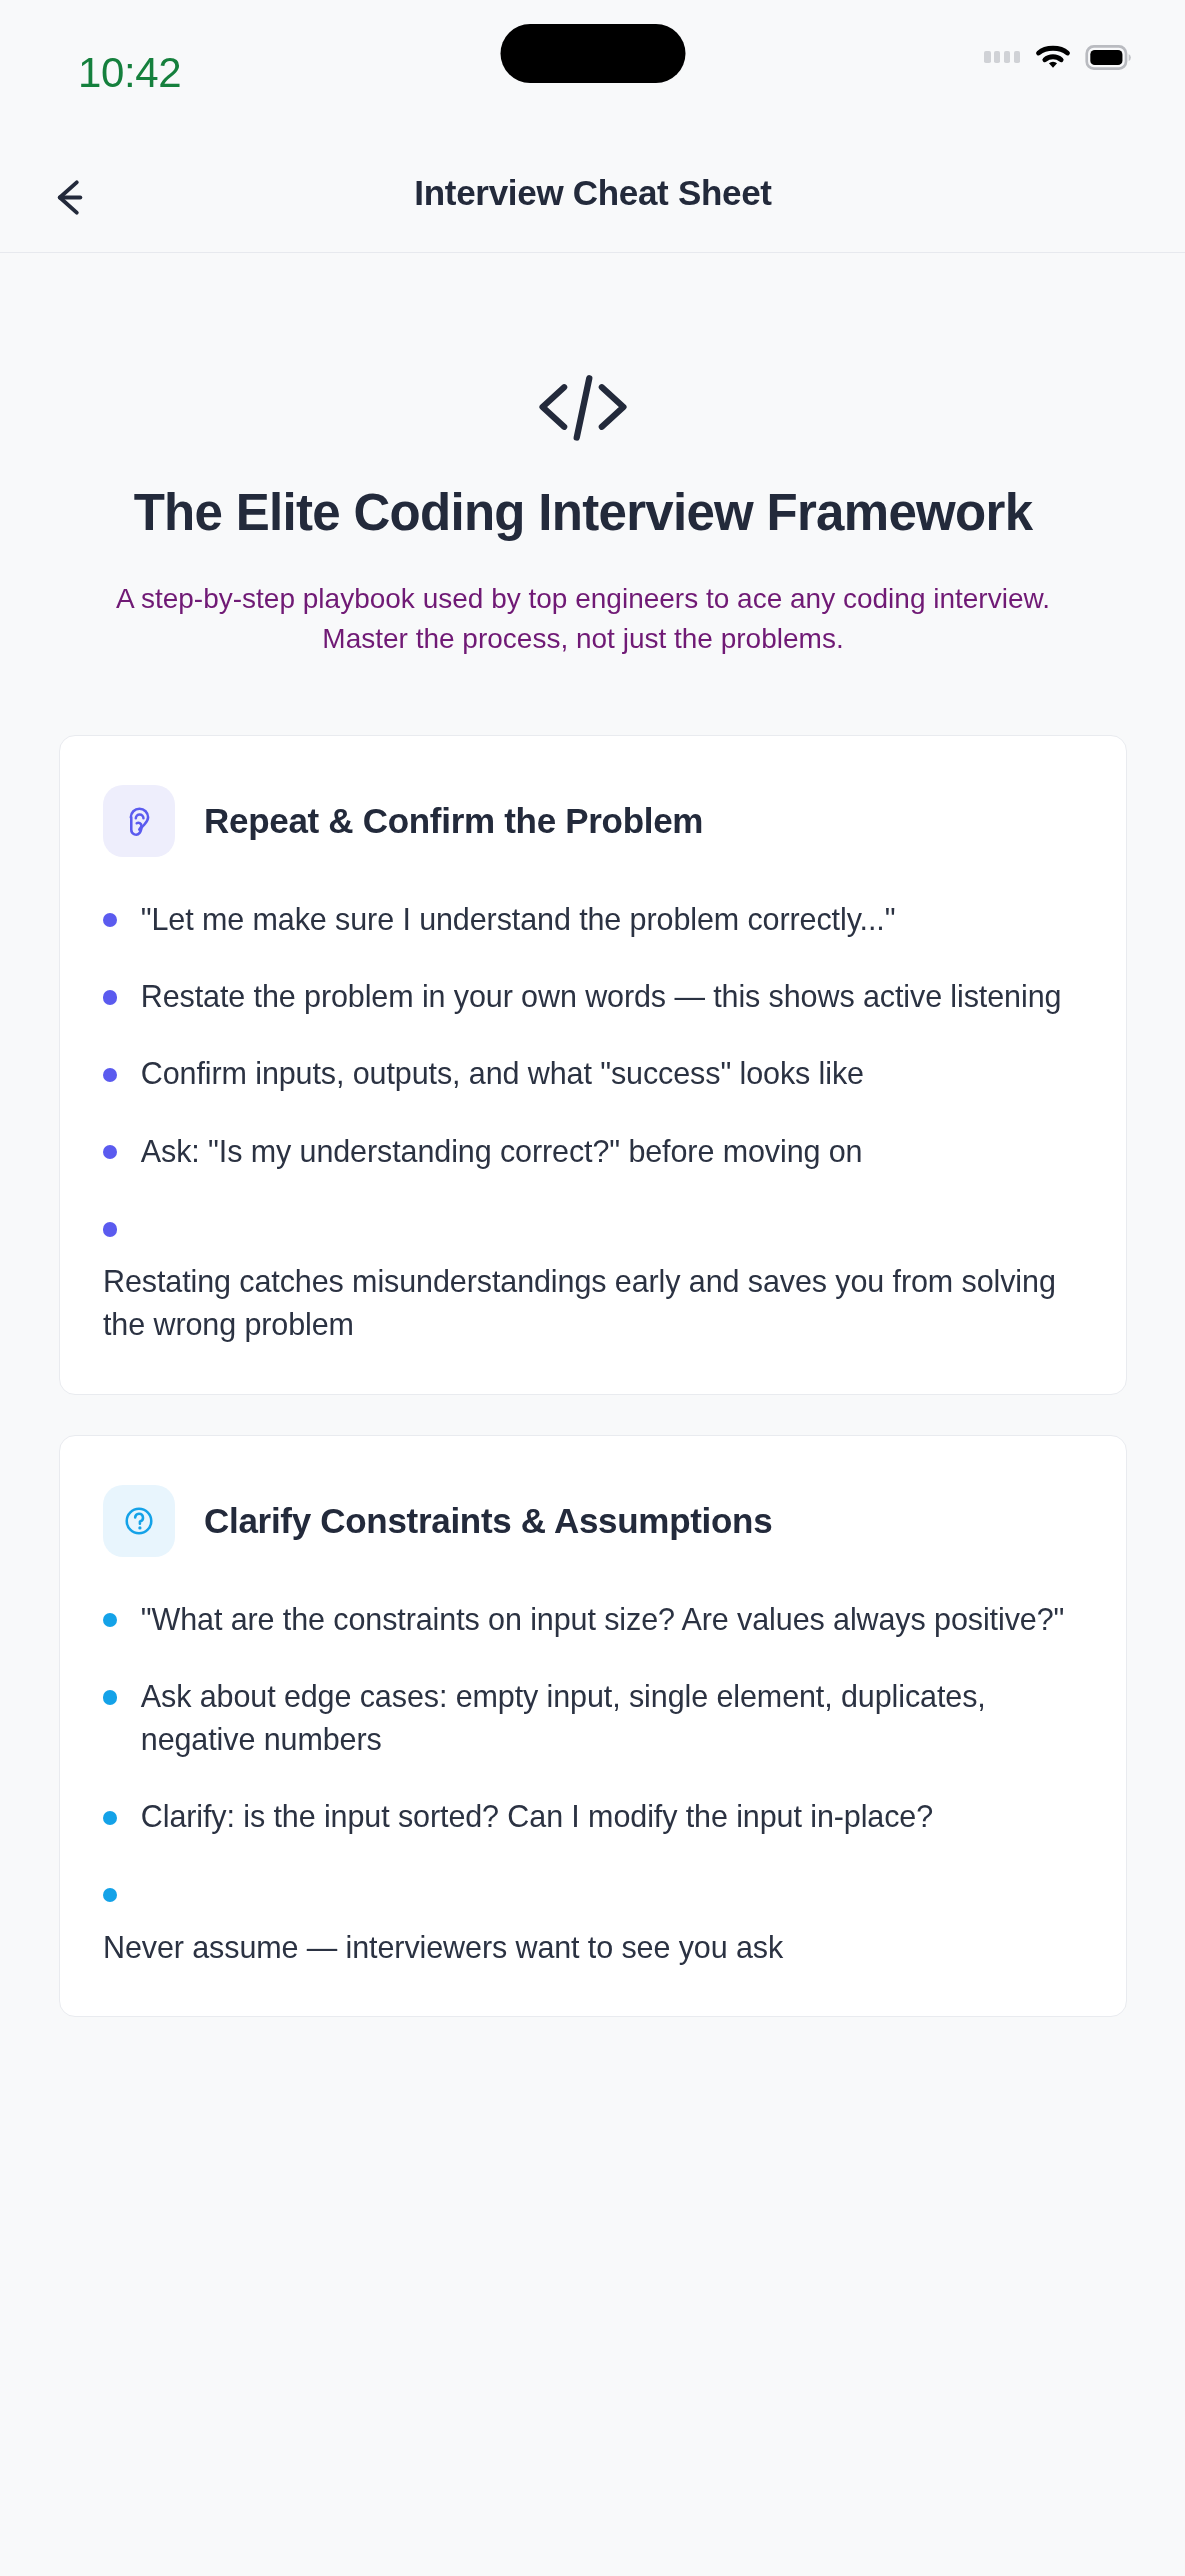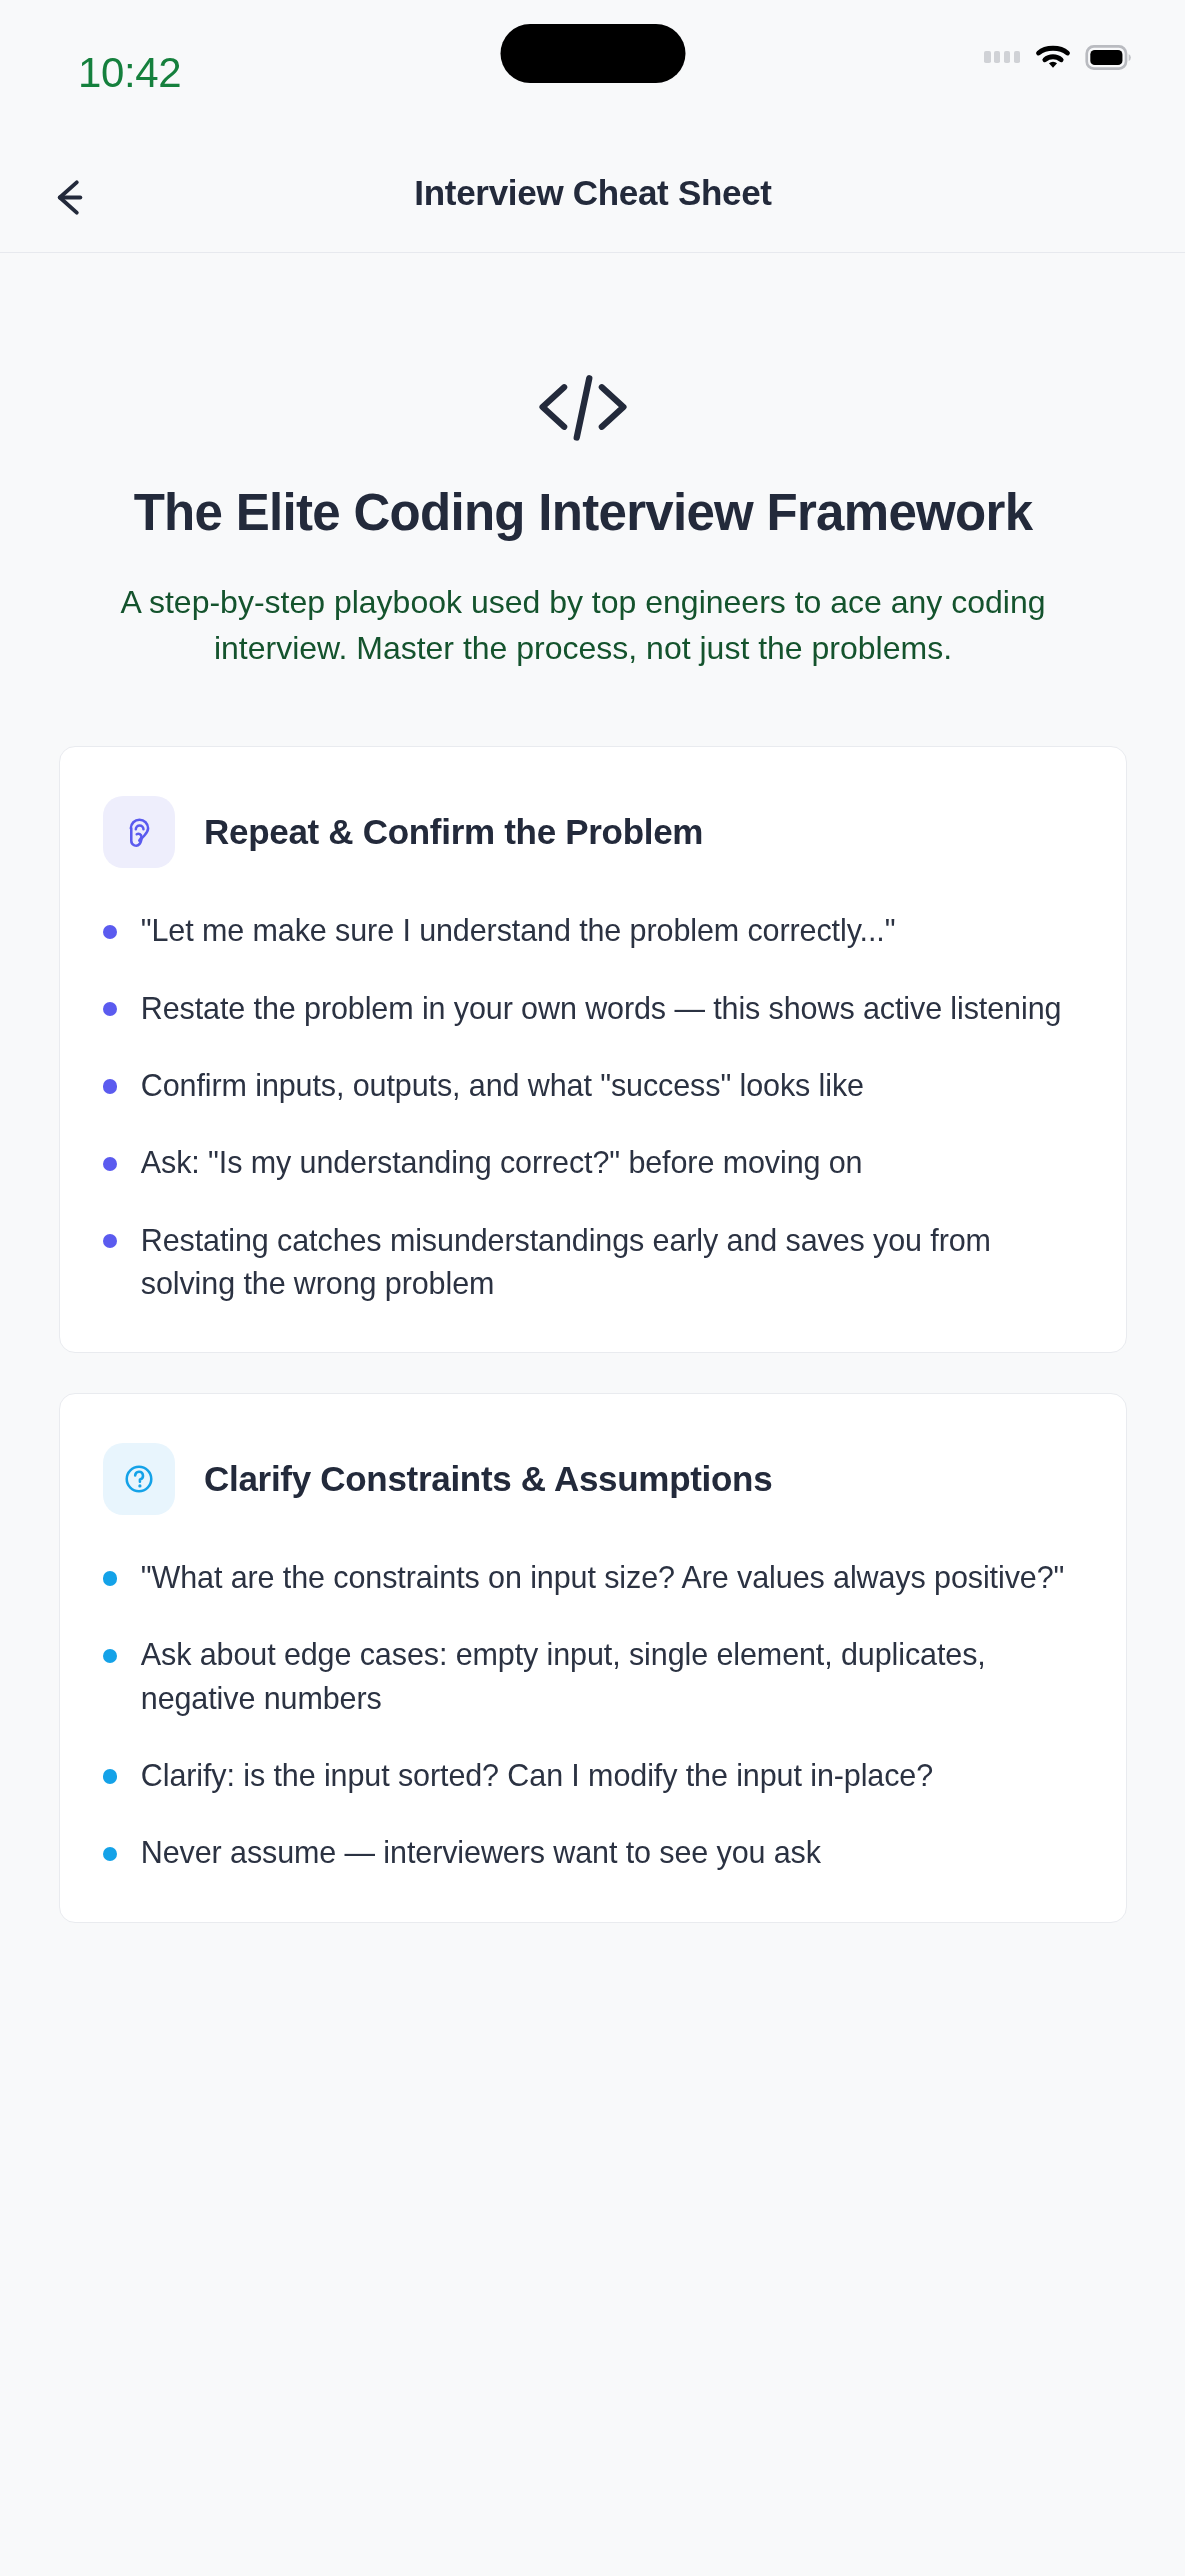--- a/index.html
+++ b/index.html
@@ -124,23 +124,23 @@
   .hero-title {
     font-size: 51px;
     line-height: 1.16;
     font-weight: 700;
     color: #232a3b;
     letter-spacing: -0.7px;
     padding: 0 27px;
   }
   .hero-sub {
     margin-top: 36px;
-    font-size: 32px;
+    font-size: 28px;
     line-height: 1.45;
-    color: #14532d;
+    color: #701a75;
     font-weight: 400;
     padding: 0 16px;
   }
 
   
   .cards { margin-top: 75px; padding: 0 59px; }
   .card {
     background: #ffffff;
     border: 1.8px solid #e9ebef;
     border-radius: 16px;
@@ -170,21 +170,21 @@
     letter-spacing: -0.3px;
     line-height: 1.2;
   }
   .bullets { list-style: none; }
   .bullet {
     display: flex;
     align-items: flex-start;
     gap: 23.4px;
     margin-bottom: 34px;
   }
-  .bullet:last-child { margin-bottom: 0; }
+  .bullet:last-child { margin-bottom: 0; flex-direction: column; }
   .dot {
     flex: 0 0 auto;
     width: 14.4px;
     height: 14.4px;
     border-radius: 50%;
     margin-top: 15.3px;
   }
   .bullet-text {
     font-size: 30.5px;
     line-height: 1.42;

